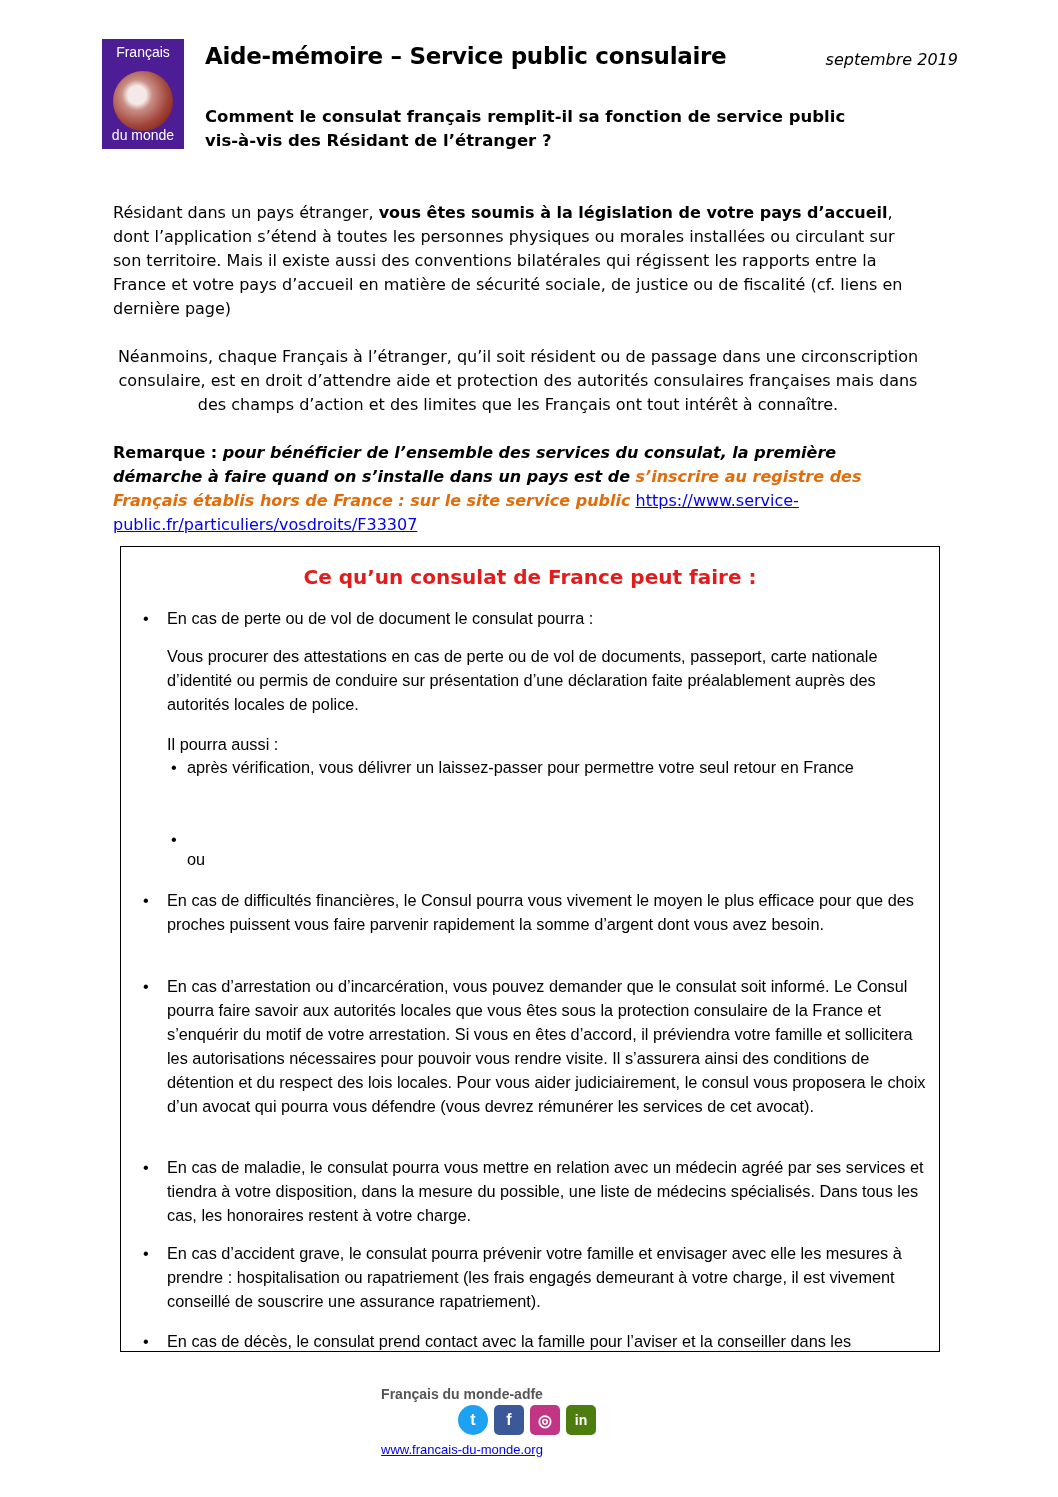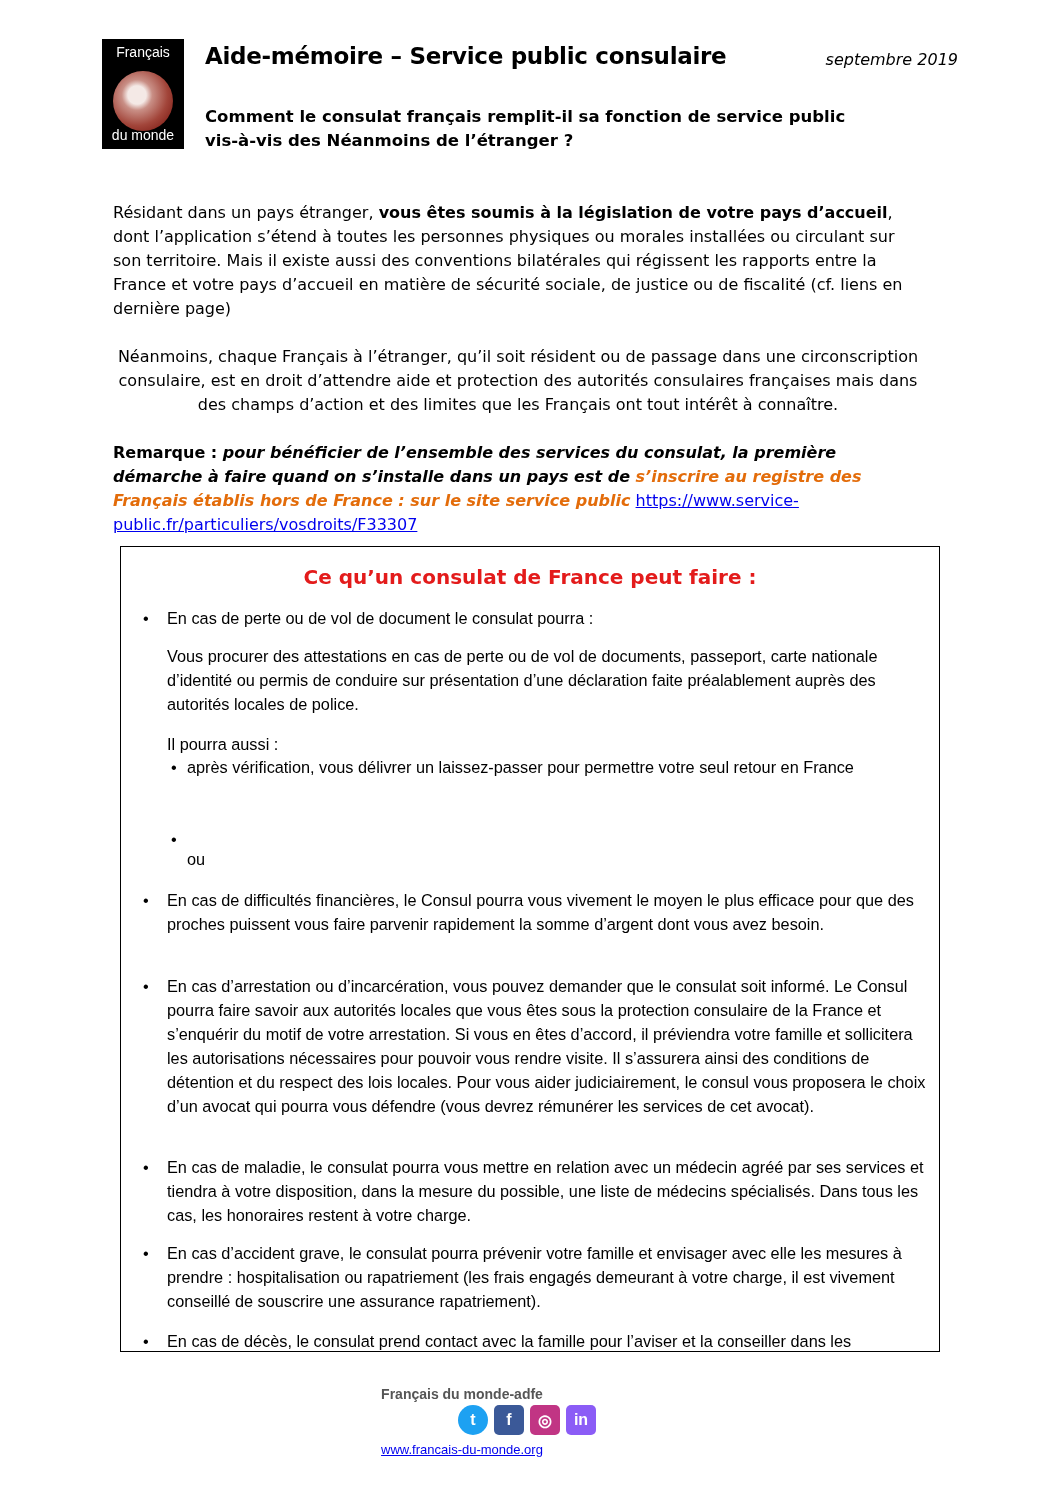--- a/index.html
+++ b/index.html
@@ -1,18 +1,18 @@
 <!DOCTYPE html>
 <html><head>
 <meta charset="utf-8">
 <style>
   html, body { margin:0; padding:0; background:#ffffff; }
   body { width:1058px; height:1497px; position:relative; overflow:hidden;
          font-family:"DejaVu Sans", sans-serif; color:#000; }
-  .logo { position:absolute; left:102px; top:39px; width:82px; height:110px; background:#000000;
+  .logo { position:absolute; left:102px; top:39px; width:82px; height:110px; background:#4c1d95;
           color:#fff; font-family:"Liberation Sans", sans-serif; font-size:14px; text-align:center; overflow:hidden; }
   .logo .t1 { position:absolute; top:6px; left:0; right:0; line-height:15px; }
   .logo .t2 { position:absolute; bottom:6px; left:0; right:0; line-height:15px; }
   .logo .globe { position:absolute; left:11px; top:32px; width:60px; height:60px; border-radius:50%;
                  background:radial-gradient(circle at 40% 40%, #f4e9e6 0 18%, #c98f86 30%, #a2453a 60%, #8e2f26 75%); }
   .title { position:absolute; left:205px; top:43px; font-size:23px; font-weight:bold; letter-spacing:-0.3px; }
   .date { position:absolute; right:100px; top:50px; font-size:16px; font-style:italic; }
   .subtitle { position:absolute; left:205px; top:105px; font-size:16.5px; font-weight:bold; line-height:24px; }
   .para { position:absolute; left:113px; width:810px; font-size:16px; line-height:24px; }
   .b { font-weight:bold; }
@@ -40,21 +40,21 @@
 
 <div class="logo">
   <div class="t1">Français</div>
   <div class="globe"></div>
   <div class="t2">du monde</div>
 </div>
 <div class="title">Aide-mémoire – Service public consulaire</div>
 <div class="date">septembre 2019</div>
 <div class="subtitle">
   <div>Comment le consulat français remplit-il sa fonction de service public</div>
-  <div>vis-à-vis des Néanmoins de l’étranger ?</div>
+  <div>vis-à-vis des Résidant de l’étranger ?</div>
 </div>
 
 <div class="para" style="top:201px;">
   <span>Résidant dans un pays étranger, </span><span class="b">vous êtes soumis à la législation de votre pays d’accueil</span><span>, dont l’application s’étend à toutes les personnes physiques ou morales installées ou circulant sur son territoire. Mais il existe aussi des conventions bilatérales qui régissent les rapports entre la France et votre pays d’accueil en matière de sécurité sociale, de justice ou de fiscalité (cf. liens en dernière page)</span>
 </div>
 <div class="para" style="top:345px;text-align:center;">Néanmoins, chaque Français à l’étranger, qu’il soit résident ou de passage dans une circonscription consulaire, est en droit d’attendre aide et protection des autorités consulaires françaises mais dans des champs d’action et des limites que les Français ont tout intérêt à connaître.</div>
 <div class="para" style="top:441px;">
   <span class="b">Remarque : </span><span class="bi">pour bénéficier de l’ensemble des services du consulat, la première démarche à faire quand on s’installe dans un pays est de </span><span class="orange">s’inscrire au registre des Français établis hors de France : sur le site service public</span>
   <a class="link" href="#">https://www.service-public.fr/particuliers/vosdroits/F33307</a>
 </div>
@@ -97,17 +97,17 @@
     <span class="bullet">•</span>
     <span>En cas de décès, le consulat prend contact avec la famille pour l’aviser et la conseiller dans les</span>
   </div>
 </div>
 
 <div class="footer f-name">Français du monde-adfe</div>
 <div class="icons">
   <div class="ic" style="background:#1da1f2;border-radius:50%;">t</div>
   <div class="ic" style="background:#3b5998;">f</div>
   <div class="ic" style="background:#c13584;">◎</div>
-  <div class="ic" style="background:#8b5cf6;font-size:16px;">in</div>
+  <div class="ic" style="background:#4d7c0f;font-size:14px;">in</div>
 </div>
 <div class="footer f-url">
   <a href="#">www.francais-du-monde.org</a>
 </div>
 
 </body></html>

